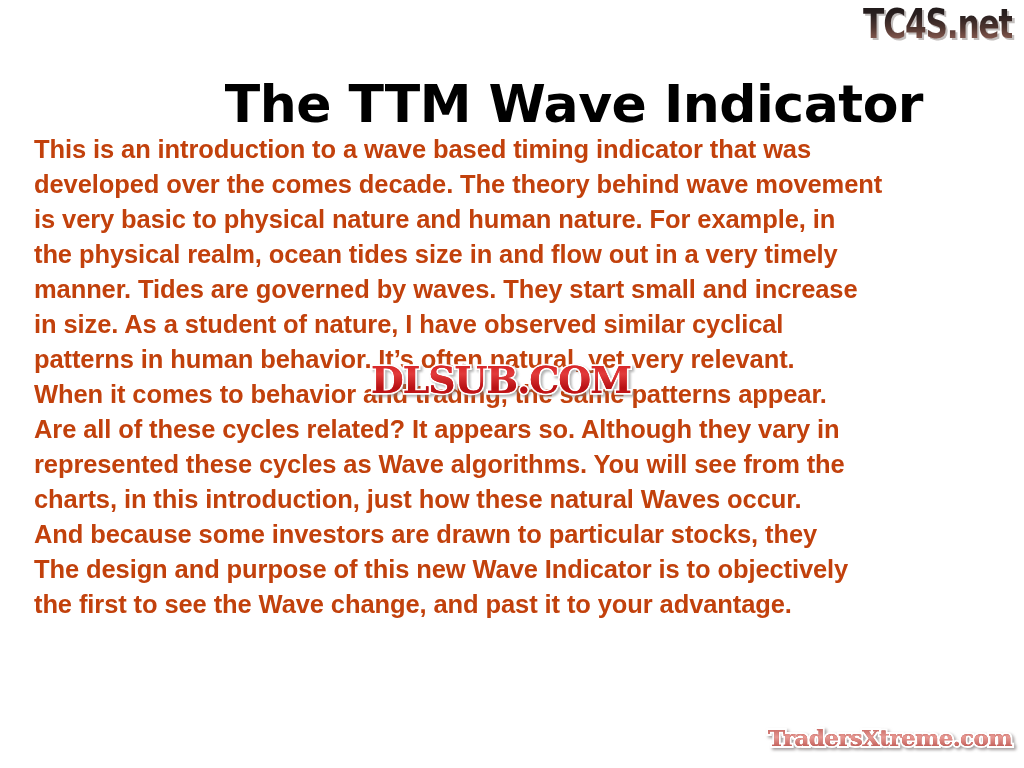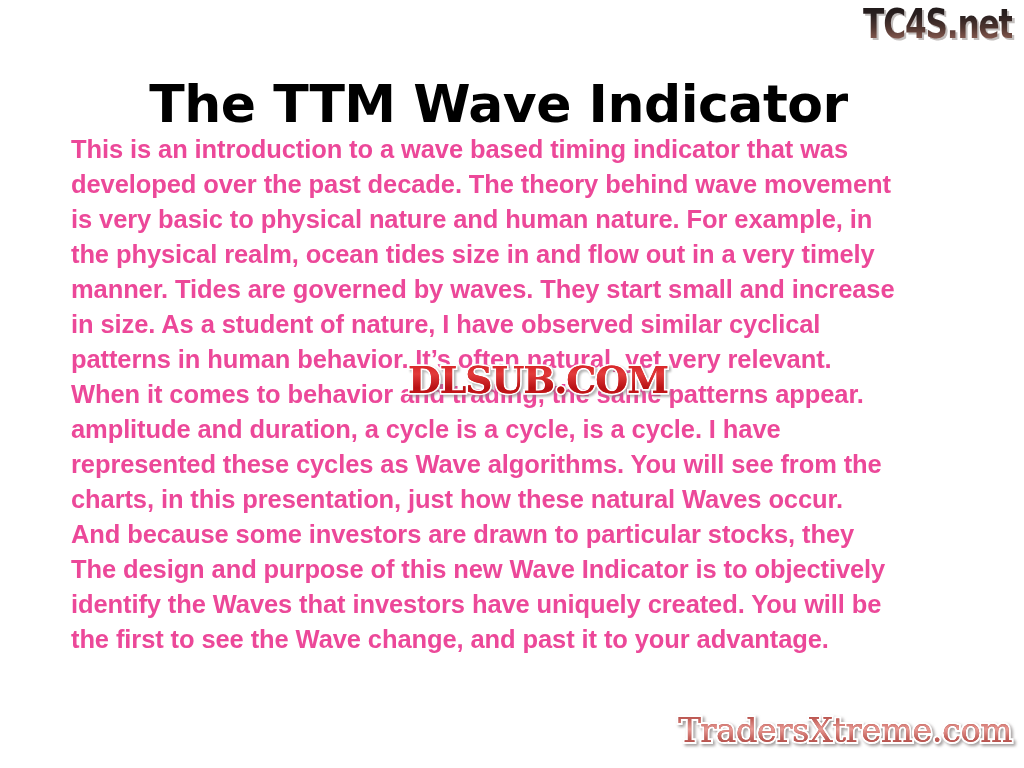--- a/index.html
+++ b/index.html
@@ -13,21 +13,20 @@
     overflow: hidden;
     font-family: "Liberation Sans", sans-serif;
     position: relative;
     -webkit-font-smoothing: antialiased;
   }
 
   .slide {
     position: absolute;
     inset: 0;
     background: #ffffff;
-    margin-left: 37px;
   }
 
   
   .brand-top {
     position: absolute;
     top: 2px;
     right: 12px;
     font-family: "DejaVu Sans", sans-serif;
     font-weight: bold;
     font-size: 40px;
@@ -65,21 +64,21 @@
     z-index: 0;
     user-select: none;
   }
 
   
   .title {
     position: absolute;
     top: 40px;
     left: 0;
     width: 923px;
-    text-align: center;
+    text-align: right;
     font-family: "DejaVu Sans", sans-serif;
     font-weight: bold;
     font-size: 52px;
     line-height: 58px;
     color: #000000;
     letter-spacing: -0.5px;
     white-space: nowrap;
   }
 
   
@@ -87,21 +86,21 @@
     position: absolute;
     left: 34px;
     top: 132px;
     width: 968px;
   }
   .body-line {
     font-family: "Liberation Sans", sans-serif;
     font-weight: bold;
     font-size: 25.5px;
     line-height: 35px;
-    color: #ec4899;
+    color: #c2410c;
     white-space: nowrap;
     letter-spacing: -0.1px;
   }
 
   
   .watermark {
     position: absolute;
     left: 371px;
     top: 360px;
     font-family: "DejaVu Serif", serif;
@@ -144,24 +143,24 @@
   .brand-bottom-wrap {
     position: absolute;
     right: 12px;
     bottom: 6px;
     height: 44px;
   }
   .brand-bottom,
   .brand-bottom-fill {
     position: absolute;
     right: 0;
-    bottom: 12px;
+    bottom: 4px;
     font-family: "DejaVu Serif", serif;
-    font-weight: normal;
-    font-size: 34px;
+    font-weight: bold;
+    font-size: 23px;
     line-height: 40px;
     letter-spacing: -0.6px;
     white-space: nowrap;
     user-select: none;
   }
   .brand-bottom {
     color: #b2443f;
     -webkit-text-stroke: 4px #ffffff;
     paint-order: stroke fill;
     filter: drop-shadow(2px 2px 1.5px rgba(90,80,80,0.55));
@@ -184,33 +183,32 @@
 
 <div class="slide">
 
   <div class="brand-top-shadow">TC4S.net</div>
   <div class="brand-top">TC4S.net</div>
 
   <h1 class="title">The TTM Wave Indicator</h1>
 
   <div class="body-copy">
     <div class="body-line">This is an introduction to a wave based timing indicator that was</div>
-    <div class="body-line">developed over the past decade. The theory behind wave movement</div>
+    <div class="body-line">developed over the comes decade. The theory behind wave movement</div>
     <div class="body-line">is very basic to physical nature and human nature. For example, in</div>
     <div class="body-line">the physical realm, ocean tides size in and flow out in a very timely</div>
     <div class="body-line">manner. Tides are governed by waves. They start small and increase</div>
     <div class="body-line">in size. As a student of nature, I have observed similar cyclical</div>
     <div class="body-line">patterns in human behavior. It’s often natural, yet very relevant.</div>
     <div class="body-line">When it comes to behavior and trading, the same patterns appear.</div>
-    <div class="body-line">amplitude and duration, a cycle is a cycle, is a cycle. I have</div>
+    <div class="body-line">Are all of these cycles related? It appears so. Although they vary in</div>
     <div class="body-line">represented these cycles as Wave algorithms. You will see from the</div>
-    <div class="body-line">charts, in this presentation, just how these natural Waves occur.</div>
+    <div class="body-line">charts, in this introduction, just how these natural Waves occur.</div>
     <div class="body-line">And because some investors are drawn to particular stocks, they</div>
     <div class="body-line">The design and purpose of this new Wave Indicator is to objectively</div>
-    <div class="body-line">identify the Waves that investors have uniquely created. You will be</div>
     <div class="body-line">the first to see the Wave change, and past it to your advantage.</div>
   </div>
 
   <div class="watermark">DLSUB.COM</div>
   <div class="watermark-inner">DLSUB.COM</div>
 
   <div class="brand-bottom-wrap">
     <div class="brand-bottom">TradersXtreme.com</div>
     <div class="brand-bottom-fill">TradersXtreme.com</div>
   </div>

